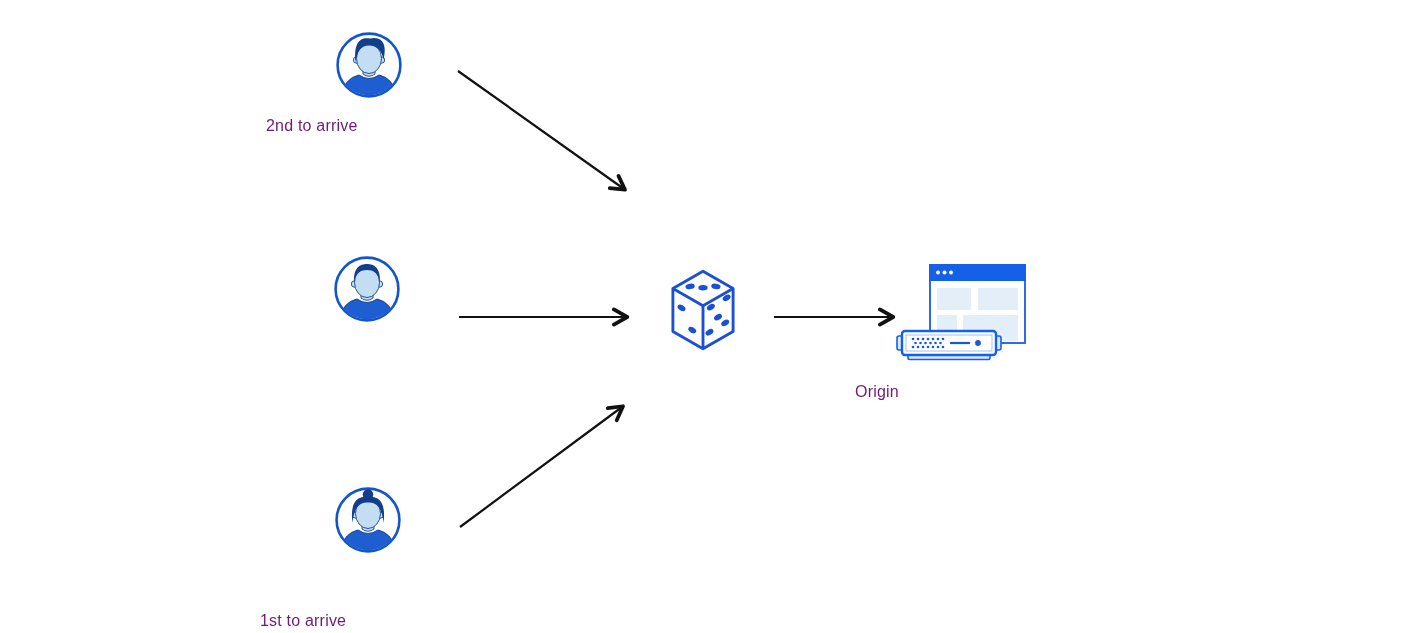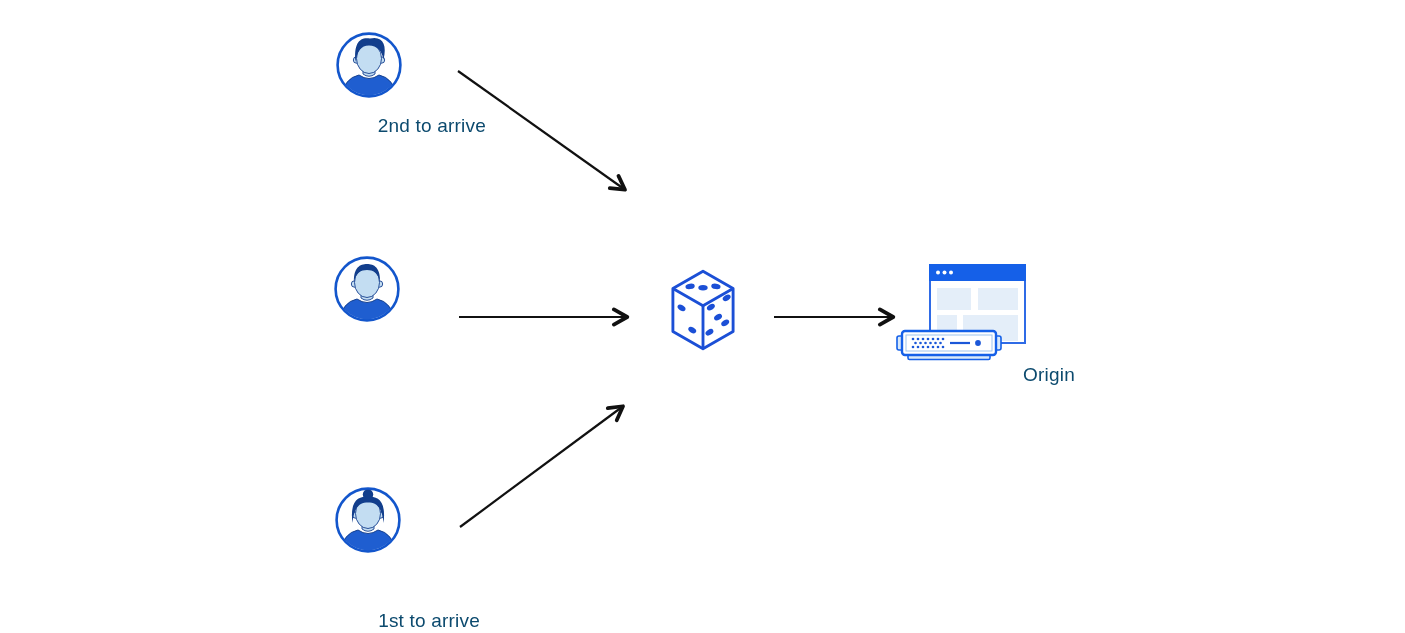--- a/index.html
+++ b/index.html
@@ -2,22 +2,22 @@
 <html><head>
 <meta charset="utf-8">
 <style>
   html,body{margin:0;padding:0;background:#ffffff;}
   .canvas{
     position:relative;width:1405px;height:633px;background:#ffffff;
     overflow:hidden;font-family:"Liberation Sans",sans-serif;
   }
   .abs{position:absolute;}
   .node-label{
-    position:absolute;width:220px;text-align:right;
-    font-size:19px;line-height:23px;color:#0c4a6e;letter-spacing:.2px;
+    position:absolute;width:220px;text-align:left;
+    font-size:16px;line-height:23px;color:#701a75;letter-spacing:.2px;
   }
   svg{display:block;}
   .arrow-layer{position:absolute;left:0;top:0;width:1405px;height:633px;pointer-events:none;}
 </style>
 </head>
 <body>
 
 <div class="canvas">
 
   <svg class="arrow-layer" viewBox="0 0 1405 633">
@@ -153,15 +153,15 @@
           <circle cx="28" cy="87" r="1.3"></circle>
           <circle cx="33" cy="87" r="1.3"></circle>
           <circle cx="38" cy="87" r="1.3"></circle>
           <circle cx="43" cy="87" r="1.3"></circle>
           <circle cx="48" cy="87" r="1.3"></circle>
       </g>
       <line x1="55" y1="83" x2="75" y2="83" stroke="#1b57d8" stroke-width="2.2"></line>
       <circle cx="83" cy="83" r="2.9" fill="#1b57d8"></circle>
     </svg>
   </div>
-  <div class="node-label" style="left:855px;top:363px;">Origin</div>
+  <div class="node-label" style="left:855px;top:380px;">Origin</div>
 
 </div>
 
 </body></html>

